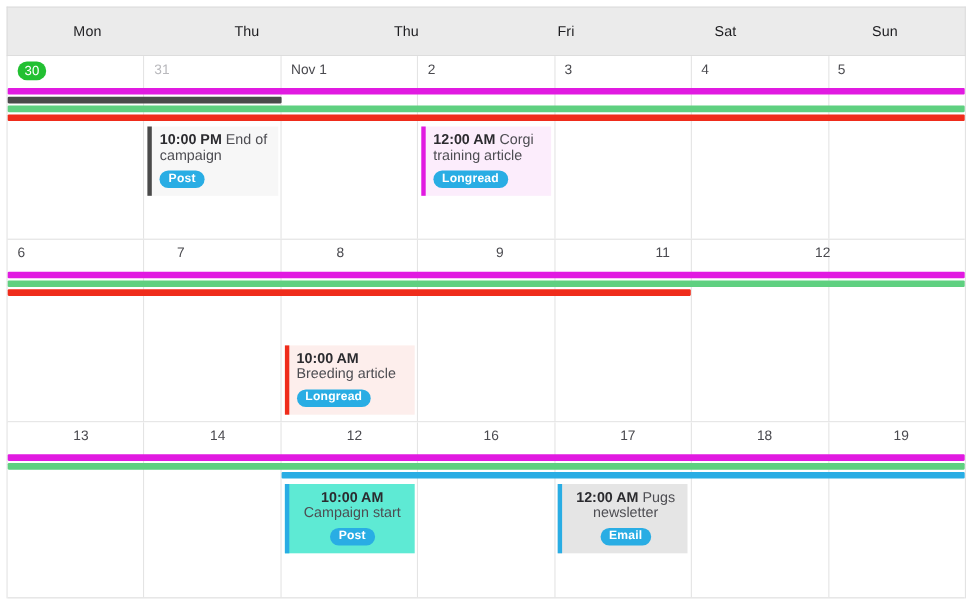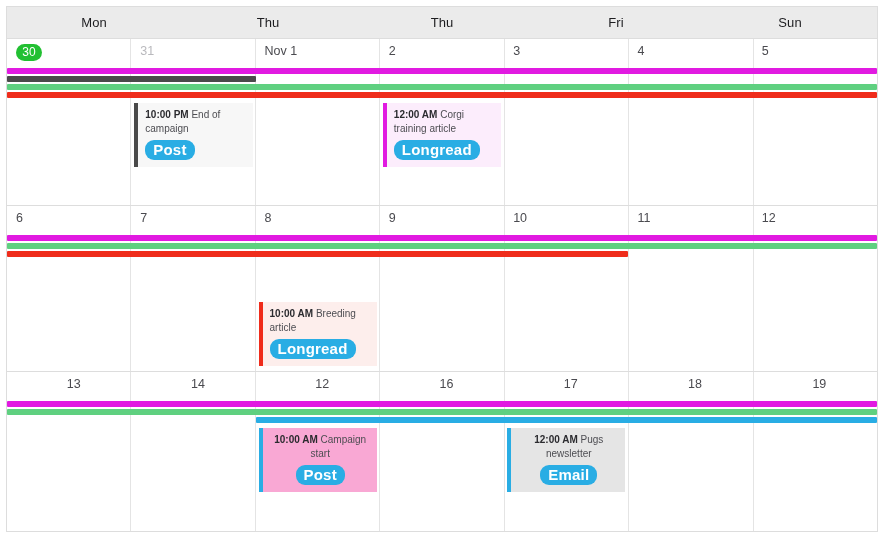--- a/index.html
+++ b/index.html
@@ -16,21 +16,21 @@
     position: relative;
     width: 885px;
     height: 554px;
     background: #ffffff;
     padding: 6px 7px 0 6px;
   }
 
   
   .dow-header {
     display: flex;
-    height: 32px;
+    height: 44px;
     background: #ebebeb;
     border: 1px solid #dddddd;
     border-bottom: none;
   }
   .dow-cell {
     flex: 1 1 0;
     display: flex;
     align-items: center;
     justify-content: center;
     font-size: 13px;
@@ -115,34 +115,34 @@
   }
   .eventslot { flex: 1 1 0; padding: 0 3px; }
   .event {
     position: relative;
     border-left-width: 4px;
     border-left-style: solid;
     padding: 5px 6px 7px 7px;
     min-height: 54px;
   }
   .event .etitle {
-    font-size: 10px;
+    font-size: 13px;
     line-height: 13.5px;
     color: #4d4d52;
     margin-bottom: 5px;
   }
   .event .etime {
     font-weight: bold;
     color: #2b2b2f;
   }
   .badge {
     display: inline-block;
     padding: 2px 8px 3px;
     border-radius: 9px;
-    font-size: 15px;
+    font-size: 11px;
     line-height: 1;
     color: #ffffff;
     font-weight: bold;
     letter-spacing: .2px;
   }
 </style>
 </head>
 <body>
 
 <div class="calendar">
@@ -152,20 +152,23 @@
         <span>Mon</span>
       </div>
       <div class="dow-cell">
         <span>Thu</span>
       </div>
       <div class="dow-cell">
         <span>Thu</span>
       </div>
       <div class="dow-cell">
         <span>Fri</span>
+      </div>
+      <div class="dow-cell">
+        <span>Sat</span>
       </div>
       <div class="dow-cell">
         <span>Sun</span>
       </div>
     </div>
 
   <div class="weeks">
       <div class="week w1">
         <div class="daycols">
           <div class="daycol"></div>
@@ -221,21 +224,20 @@
           <div class="daycol"></div>
           <div class="daycol"></div>
           <div class="daycol"></div>
           <div class="daycol"></div>
         </div>
         <div class="daynums">
           <div class="daynum"><span>6</span></div>
           <div class="daynum"><span>7</span></div>
           <div class="daynum"><span>8</span></div>
           <div class="daynum"><span>9</span></div>
-          <div class="daynum"><span>10</span></div>
           <div class="daynum"><span>11</span></div>
           <div class="daynum"><span>12</span></div>
         </div>
         <div class="barstack">
           <div class="barrow">
             <div class="bar" style="background: rgb(225, 26, 225); left: 0%; width: 100%;"></div>
           </div>
           <div class="barrow">
             <div class="bar" style="background: rgb(95, 208, 128); left: 0%; width: 100%;"></div>
           </div>
@@ -282,21 +284,21 @@
             <div class="bar" style="background: rgb(95, 208, 128); left: 0%; width: 100%;"></div>
           </div>
           <div class="barrow">
             <div class="bar" style="background: rgb(41, 173, 228); left: 28.5714%; width: 71.4286%;"></div>
           </div>
         </div>
         <div class="eventrow">
           <div class="eventslot"></div>
           <div class="eventslot"></div>
           <div class="eventslot">
-            <div class="event" style="background: #f9a8d4; border-left-color: rgb(41, 173, 228);"><div class="etitle"><span class="etime">10:00 AM</span> <span>Campaign start</span></div><span class="badge" style="background: rgb(41, 173, 228);">Post</span></div>
+            <div class="event" style="background: #5eead4; border-left-color: rgb(41, 173, 228);"><div class="etitle"><span class="etime">10:00 AM</span> <span>Campaign start</span></div><span class="badge" style="background: rgb(41, 173, 228);">Post</span></div>
           </div>
           <div class="eventslot"></div>
           <div class="eventslot">
             <div class="event" style="background: #e5e5e5; border-left-color: rgb(41, 173, 228);"><div class="etitle"><span class="etime">12:00 AM</span> <span>Pugs newsletter</span></div><span class="badge" style="background: rgb(41, 173, 228);">Email</span></div>
           </div>
           <div class="eventslot"></div>
           <div class="eventslot"></div>
         </div>
       </div>
     </div>

